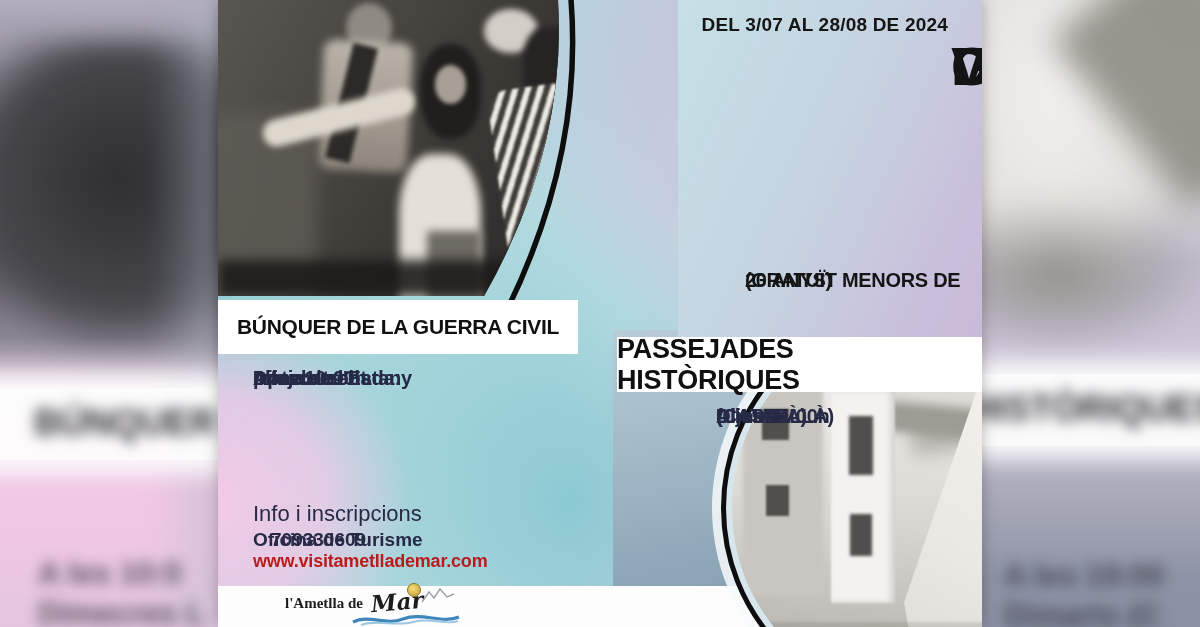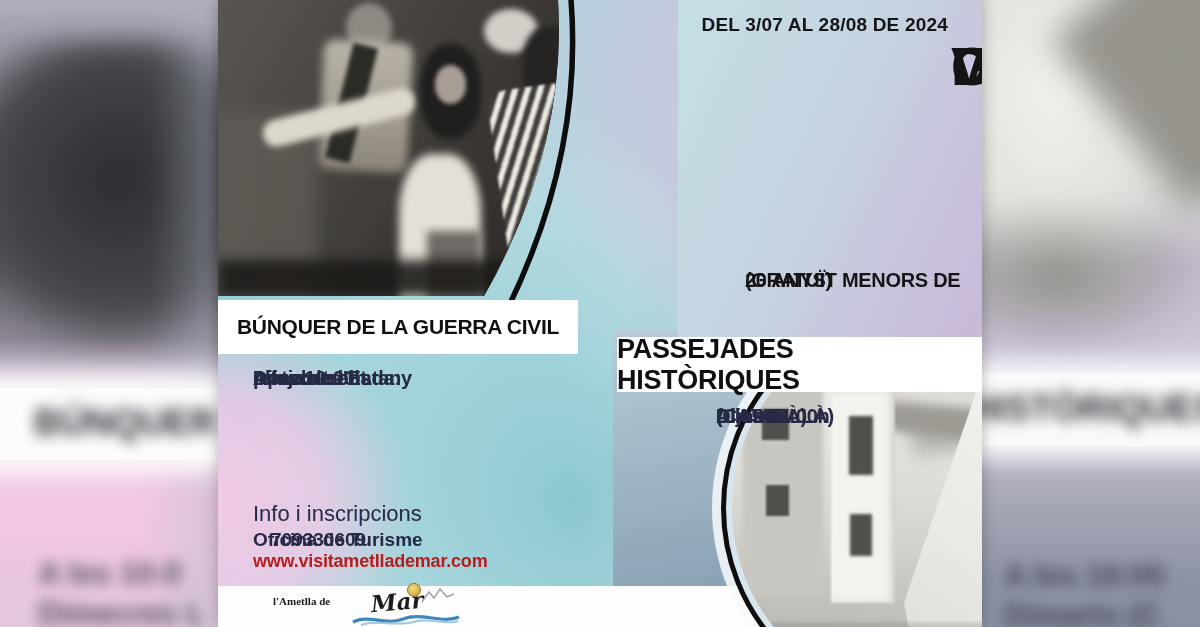--- a/index.html
+++ b/index.html
@@ -123,22 +123,22 @@
     line-height:23px;letter-spacing:-.2px;white-space:nowrap;}
   .info-head{left:35px;top:501px;font-size:22px;font-weight:400;color:#272a47;white-space:nowrap;}
   .info-office{left:35px;top:529px;font-size:19px;font-weight:700;color:#272a47;white-space:nowrap;}
   .info-office .phone{position:static;margin-left:18px;font-weight:800;}
   .info-web{left:35px;top:551px;font-size:18px;font-weight:800;color:#b91c1c;letter-spacing:-.2px;white-space:nowrap;}
   .sched-right{right:266px;top:406px;text-align:right;font-size:20px;font-weight:700;
     color:#272a47;line-height:20px;letter-spacing:-.2px;white-space:nowrap;}
 
   
   .logo{left:55px;top:588px;width:190px;height:38px;z-index:9;}
-  .logo-prefix{left:0;top:7px;font-family:"Liberation Serif",serif;font-weight:700;
-    font-size:11px;color:#1c1c1c;white-space:nowrap;}
+  .logo-prefix{left:12px;top:7px;font-family:"Liberation Serif",serif;font-weight:700;
+    font-size:15px;color:#1c1c1c;white-space:nowrap;}
   .logo-script{left:98px;top:0px;font-family:"DejaVu Serif",serif;font-style:italic;
     font-weight:700;font-size:23px;color:#1c1c1c;transform:rotate(-5deg);}
   .logo-sun{left:134px;top:-5px;width:14px;height:14px;border-radius:50%;
     background:radial-gradient(circle at 40% 35%,#f4dc7a 0%,#d8b54e 60%,#b3902f 100%);
     border:1px solid #8a7326;}
   .logo-hills{left:148px;top:-2px;width:34px;height:20px;}
   .logo-wave{left:78px;top:24px;width:110px;height:16px;}
 </style>
 </head>
 <body>

